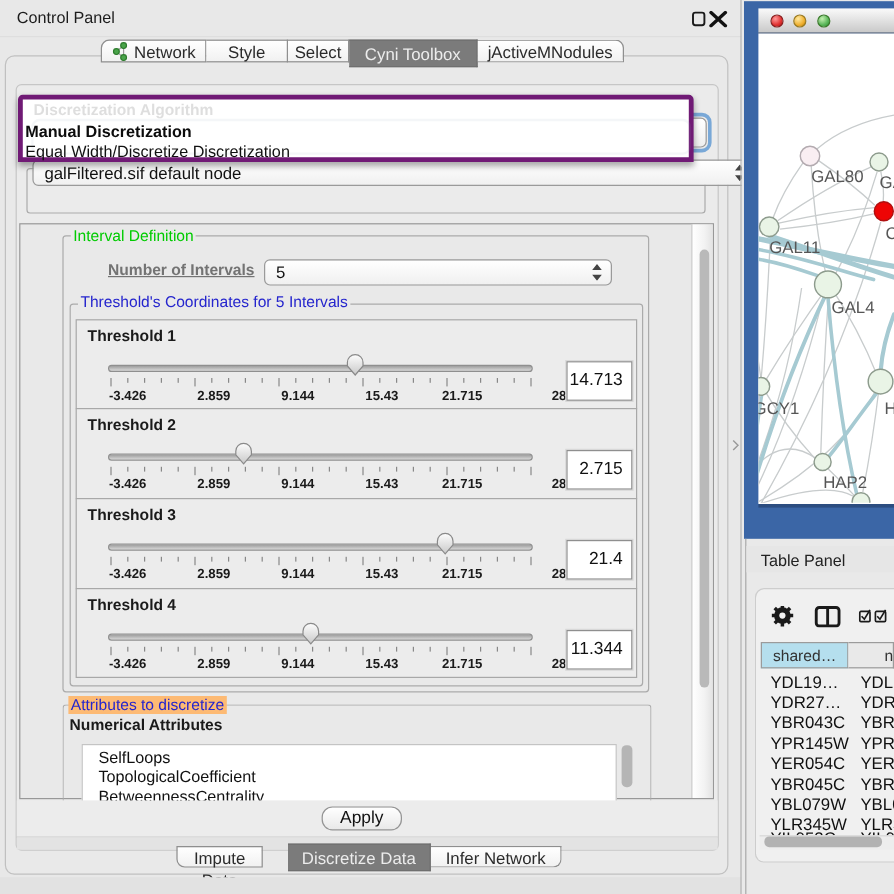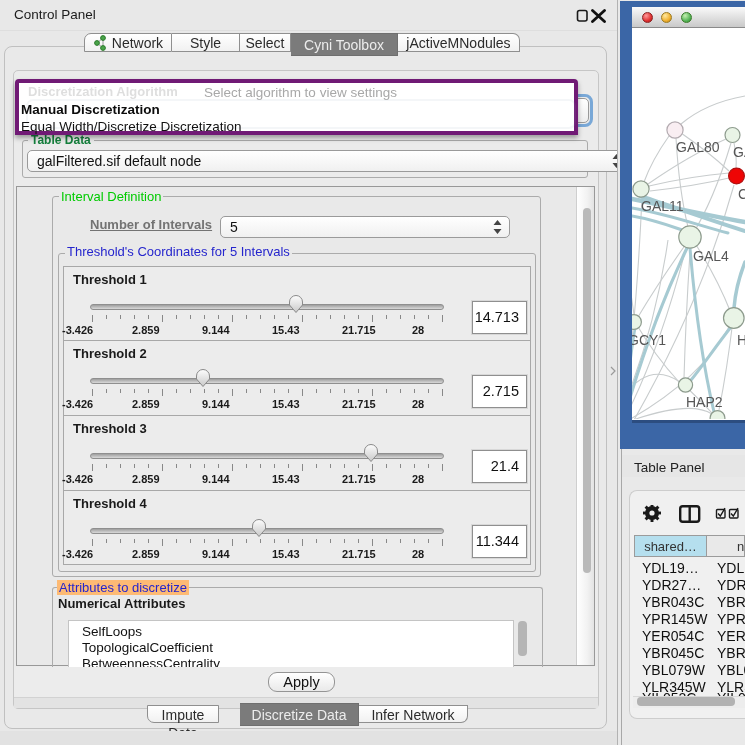--- a/index.html
+++ b/index.html
@@ -30,42 +30,42 @@
 
 
 .group { position:absolute; border:1px solid #ababab; border-radius:3px; }
 .gtitle { position:absolute; font-size:12px; background:#ebebeb; padding:0 3px; }
 #tdgroup { left:22px; top:140px; width:566px; height:38px; }
 #tdtitle { left:28px; top:133px; font-weight:bold; color:#15803d; }
 .combo { position:absolute; background:linear-gradient(#ffffff,#f0f0f0); border:1px solid #9a9a9a;
   border-radius:5px; font-size:14px; color:#111; }
 .combo .ctext { position:absolute; left:9px; top:50%; transform:translateY(-50%); }
 .stepper { position:absolute; right:7px; top:50%; transform:translateY(-50%); width:9px; height:14px; }
-#tdcombo { left:27px; top:150px; width:602px; height:22px; }
+#tdcombo { left:27px; top:133px; width:602px; height:22px; }
 
 
 #scrollpane { left:16px; top:186px; width:579px; height:480px; border:1px solid #989898; background:#e9e9e9; }
 #sbtrack { left:576px; top:187px; width:18px; height:478px; background:linear-gradient(90deg,#ffffff,#f2f2f2 60%,#e3e3e3); border-left:1px solid #cfcfcf; }
 #sbthumb { left:583px; top:208px; width:8px; height:365px; background:#b9b9b9; border-radius:4px; }
 
 
 #idgroup { left:52px; top:196px; width:489px; height:381px; border:1px solid #ababab; border-radius:3px; }
 #idtitle { left:59px; top:189px; font-size:13px; color:#00cb00; background:#e9e9e9; padding:0 2px; }
 #noi-label { left:90px; top:217px; font-size:13px; font-weight:bold; color:#737373;text-decoration:underline; }
 #noicombo { left:220px; top:216px; width:290px; height:22px; }
 
 #tcgroup { left:58px; top:253px; width:478px; height:319px; border:1px solid #ababab; border-radius:3px; }
 #tctitle { left:65px; top:244px; font-size:13px; color:#2525cd; background:#e9e9e9; padding:0 2px; }
 
 .thpanel { position:absolute; left:63px; width:468px; border:1px solid #a8a8a8; background:#ececec; }
 .thlabel { position:absolute; left:9px; top:5px; font-size:13px; font-weight:bold; color:#1a1a1a; }
 .track { position:absolute; left:26px; top:37px; width:354px; height:6px;
   background:linear-gradient(#9e9e9e,#d9d9d9); border:1px solid #8f8f8f; border-radius:3px; }
 .tick { position:absolute; width:1px; background:#888; }
-.ticklab { position:absolute; font-size:11px; font-weight:bold; color:#1a1a1a; text-align:left; }
+.ticklab { position:absolute; font-size:11px; font-weight:bold; color:#1a1a1a; text-align:right; }
 .thumb { position:absolute; top:27px; }
 .valbox { position:absolute; left:408px; top:34px; width:55px; height:33px; background:#fff;
   border:1px solid #8f8f8f; box-shadow:0 0 0 1px #d8d8d8; font-size:14.5px; color:#111;
   text-align:right; padding:7px 7px 0 0; }
 
 
 #atgroup { left:52px; top:587px; width:491px; height:100px; border:1px solid #ababab; border-top-left-radius:3px; border-top-right-radius:3px; border-bottom:none; }
 #attitle { left:57px; top:580px; font-size:13px; color:#2525cd; background:#fdba74; padding:0 2px; }
 #numattr { left:58px; top:596px; font-size:13px; font-weight:bold; color:#1a1a1a; }
 #attrlist { left:68px; top:620px; width:446px; height:62px; background:#ffffff; border:1px solid #c4c4c4; font-size:13.5px; color:#111; overflow:hidden; }
@@ -359,21 +359,20 @@
 <div class="abs" id="applybtn">Apply</div>
 
 <div class="btab first" style="left:147px;width:72px">Impute Data</div>
 <div class="btab sel" style="left:240px;width:119px">Discretize Data</div>
 <div class="btab last" style="left:359px;width:109px">Infer Network</div>
 <div class="abs" id="bottomstrip"></div>
 
 <div class="abs" id="popup">
   <div class="abs" id="ghost-title">Discretization Algorithm</div>
   <div class="abs" id="ghost-combo"></div>
-  <div class="abs" id="pop-hint">Select algorithm to view settings</div>
   <div class="abs" id="pop-i1">Manual Discretization</div>
   <div class="abs" id="pop-i2">Equal Width/Discretize Discretization</div>
 </div>
 
 <div class="abs" id="rightbg"></div>
 <svg class="abs" style="left:609px;top:365px" width="8" height="12" viewBox="0 0 8 12">
   <path d="M2 2 L6 6 L2 10" fill="none" stroke="#9a9a9a" stroke-width="1.2"></path>
 </svg>
 <div class="abs" id="divline1"></div>
 

